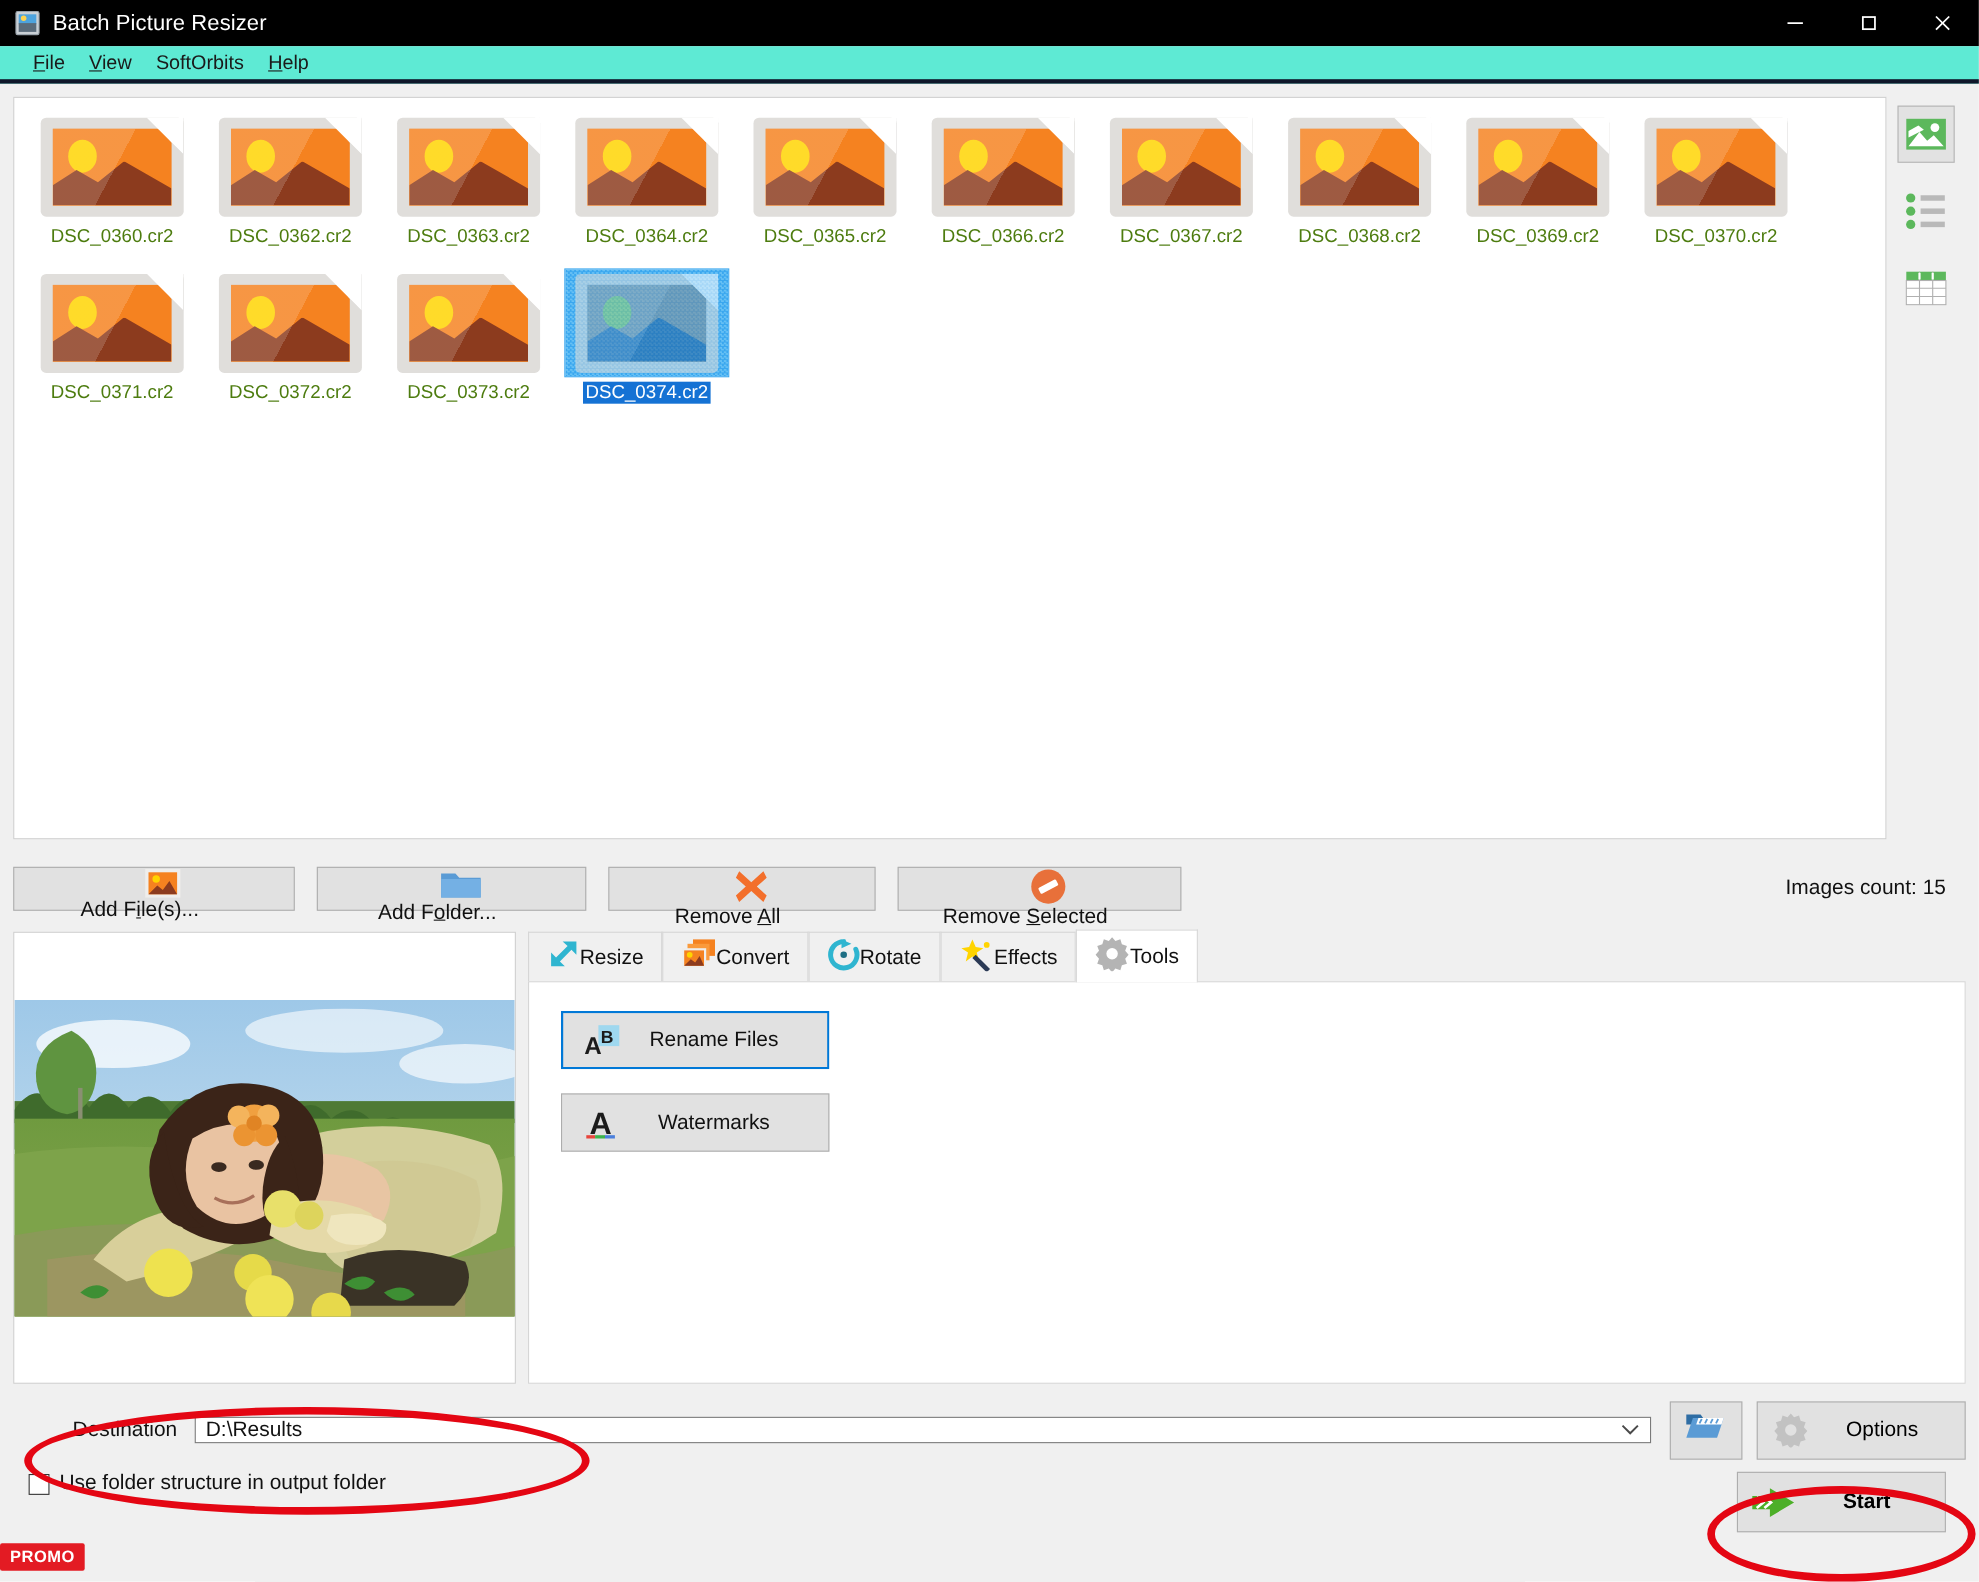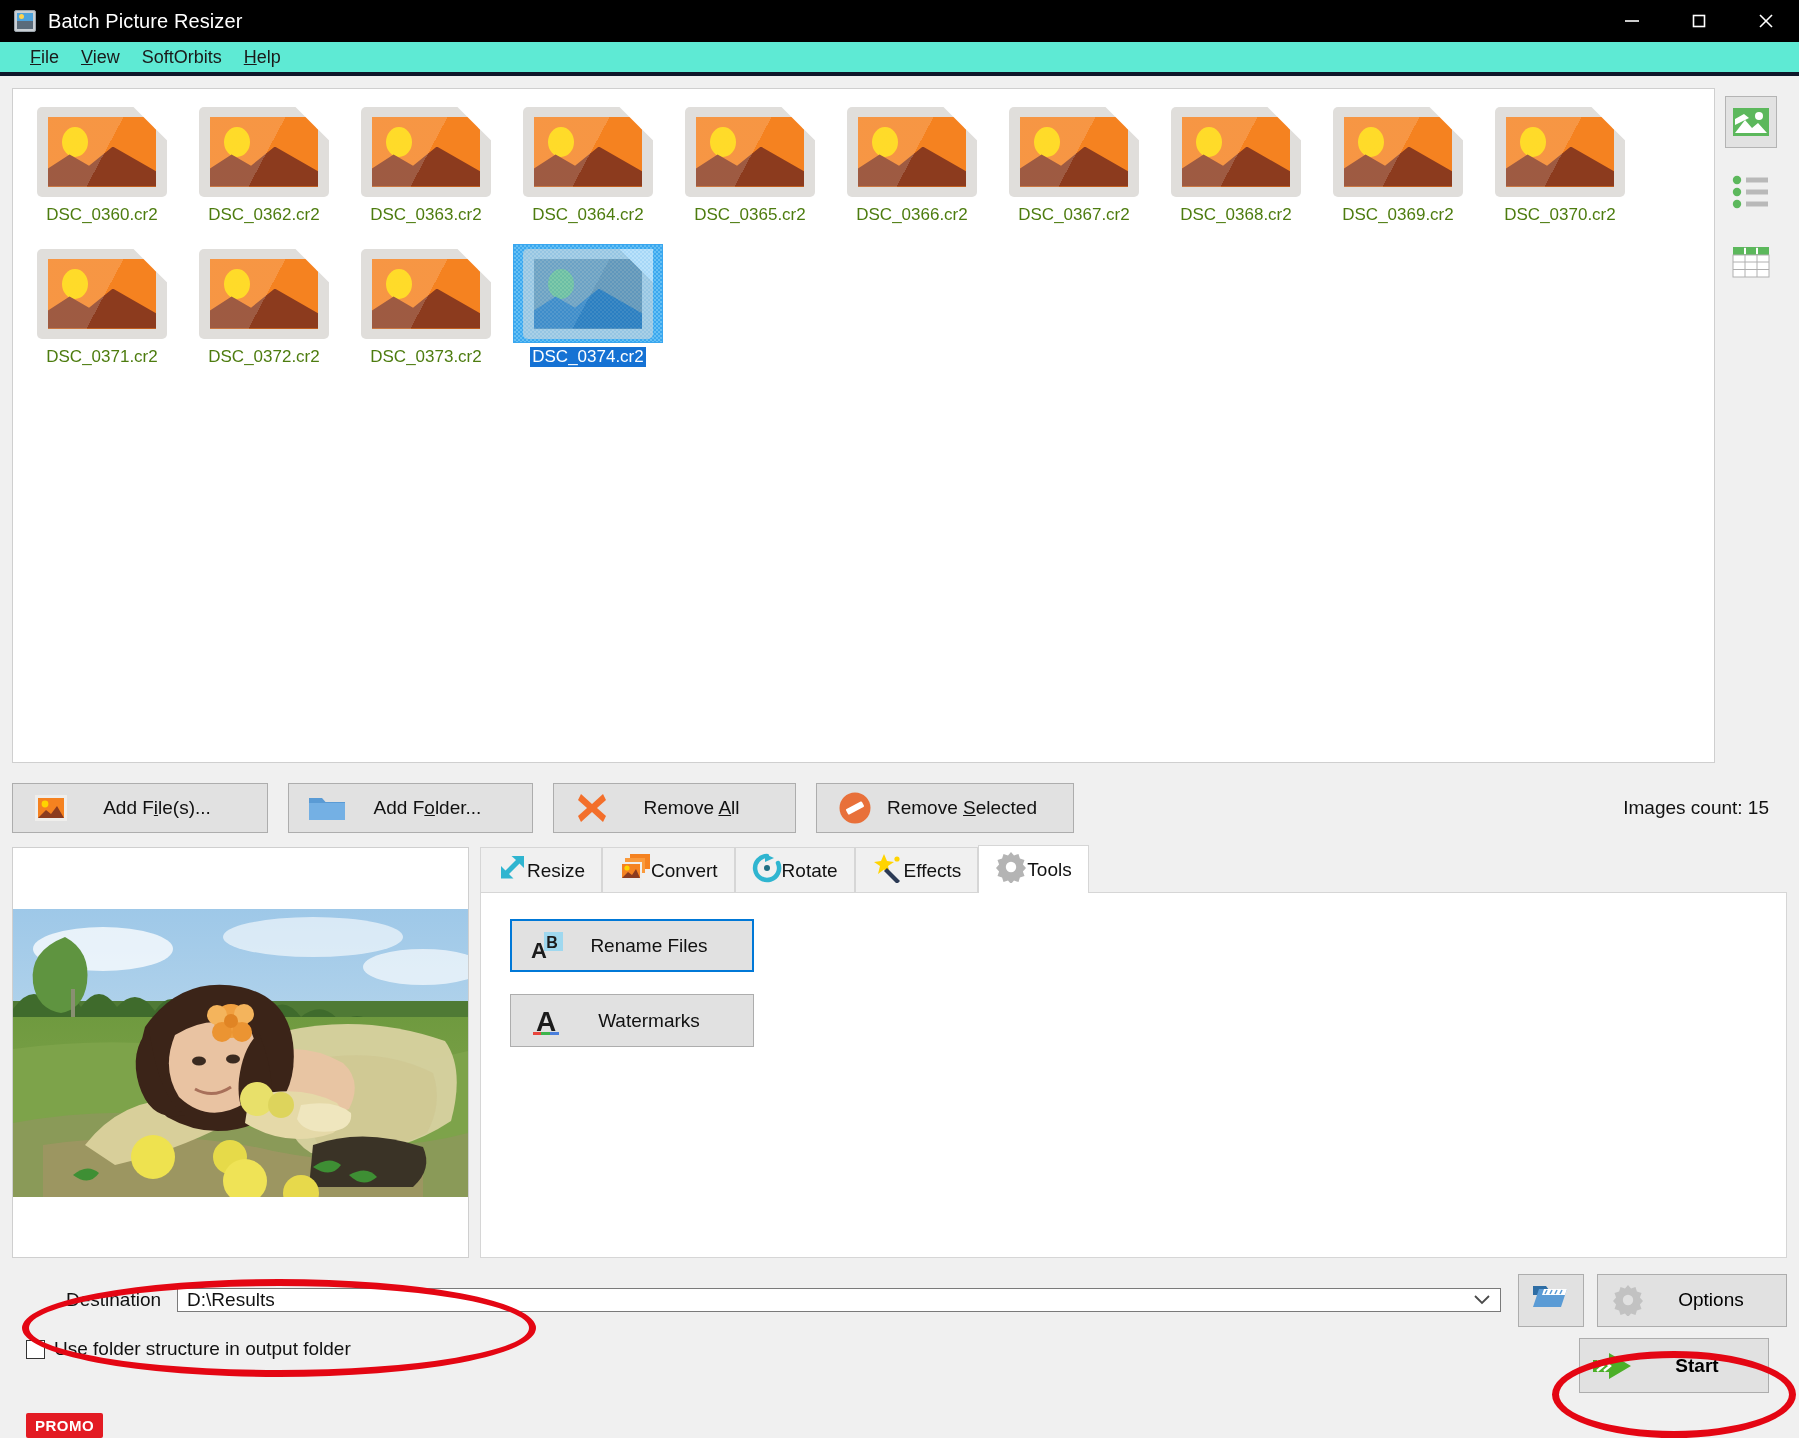--- a/index.html
+++ b/index.html
@@ -233,28 +233,29 @@
     display: flex;
     align-items: center;
     padding: 18px 12px 0 12px;
     flex: 0 0 auto;
     height: 72px;
     box-sizing: border-box;
   }
   .wbtn {
     background: #e1e1e1;
     border: 1px solid #adadad;
-    height: 50px;
+    height: 40px;
     display: flex;
     align-items: center;
     box-sizing: border-box;
     font-size: 19px;
     color: #111;
     cursor: default;
     position: relative;
+    flex-direction: column;
   }
   .wbtn .bicon {
     width: 44px;
     display: flex;
     align-items: center;
     justify-content: center;
     margin-left: 16px;
     flex: 0 0 auto;
   }
   .wbtn .blabel {
@@ -478,22 +479,21 @@
     margin-right: 18px;
     flex: 0 0 auto;
   }
   #btn-start .bicon { width:52px; margin-left:6px; display:flex; align-items:center; justify-content:center;}
   #btn-start .blabel { flex:1 1 auto; text-align:center; padding-right: 12px;}
 
   .promo-row {
     flex: 0 0 auto;
     height: 46px;
     display: flex;
-    align-items: flex-end;
-    padding-left: 26px;
+    align-items: center;
     box-sizing: border-box;
   }
   .promo-badge {
     background: #e31b23;
     color: #ffffff;
     font-size: 15px;
     font-weight: bold;
     letter-spacing: 0.5px;
     padding: 4px 9px;
     border-radius: 2px;

